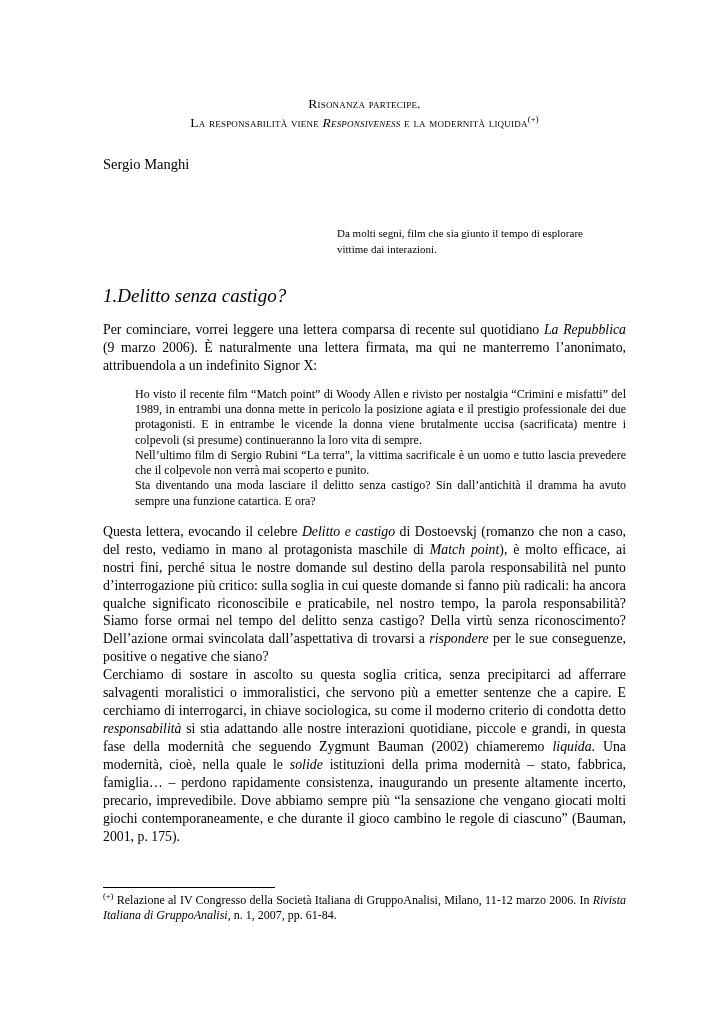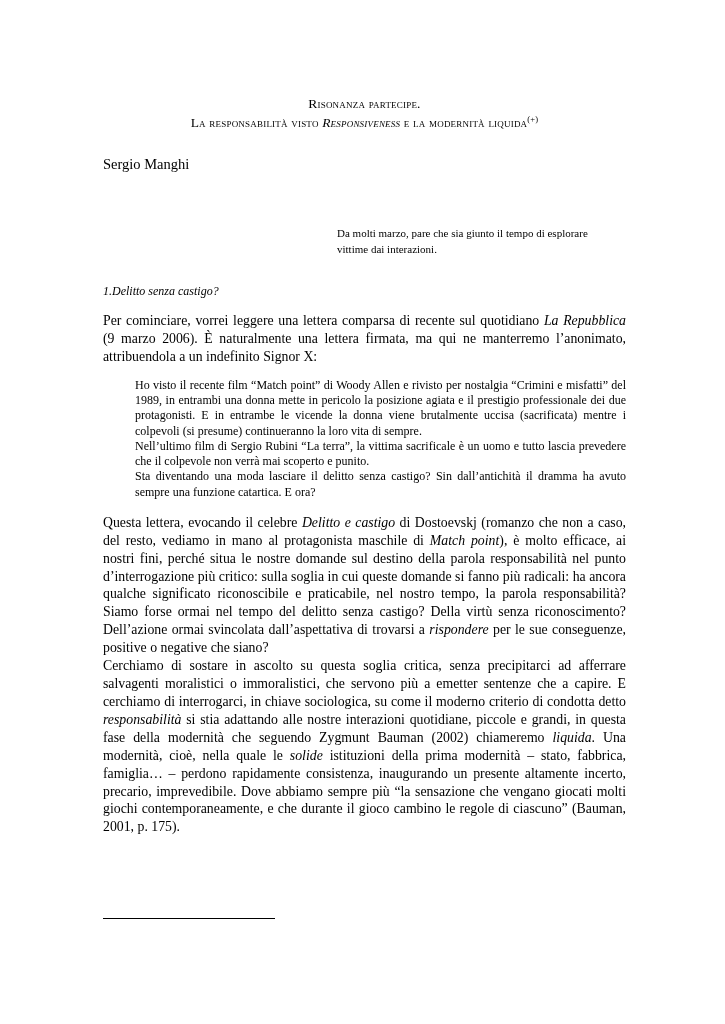--- a/index.html
+++ b/index.html
@@ -46,21 +46,21 @@
     .epigraph {
       margin-top: 52px;
       margin-left: 234px;
       font-size: 11px;
       line-height: 1.45;
       white-space: nowrap;
     }
     .section-heading {
       font-style: italic;
       font-weight: normal;
-      font-size: 12px;
+      font-size: 19px;
       margin: 26px 0 0 0;
     }
     .body-para {
       margin: 0;
       text-align: justify;
       font-size: 13.8px;
       line-height: 1.3;
     }
     .body-para.first-after-heading { margin-top: 13px; }
     .body-para.after-quote { margin-top: 14px; }
@@ -88,41 +88,42 @@
       text-align: justify;
     }
   </style>
 </head>
 <body>
 
 <div class="page">
 
   <div class="title-block">
     <div class="title-line">Risonanza partecipe.</div>
-    <div class="title-line"><span>La responsabilità visto </span><span class="it">Responsiveness</span><span> e la modernità liquida</span><sup class="marker">(+)</sup></div>
+    <div class="title-line"><span>La responsabilità viene </span><span class="it">Responsiveness</span><span> e la modernità liquida</span><sup class="marker">(+)</sup></div>
   </div>
 
   <div class="author">Sergio Manghi</div>
 
   <div class="epigraph">
-    <div>Da molti marzo, pare che sia giunto il tempo di esplorare</div>
+    <div>Da molti segni, film che sia giunto il tempo di esplorare</div>
     <div>vittime dai interazioni.</div>
   </div>
 
   <h2 class="section-heading">1.Delitto senza castigo?</h2>
 
   <p class="body-para first-after-heading"><span>Per cominciare, vorrei leggere una lettera comparsa di recente sul quotidiano </span><span class="it">La Repubblica</span><span> (9 marzo 2006). È naturalmente una lettera firmata, ma qui ne manterremo l’anonimato, attribuendola a un indefinito Signor X:</span></p>
 
   <div class="letter-quote">
     <p>Ho visto il recente film “Match point” di Woody Allen e rivisto per nostalgia “Crimini e misfatti” del 1989, in entrambi una donna mette in pericolo la posizione agiata e il prestigio professionale dei due protagonisti. E in entrambe le vicende la donna viene brutalmente uccisa (sacrificata) mentre i colpevoli (si presume) continueranno la loro vita di sempre.</p>
     <p>Nell’ultimo film di Sergio Rubini “La terra”, la vittima sacrificale è un uomo e tutto lascia prevedere che il colpevole non verrà mai scoperto e punito.</p>
     <p>Sta diventando una moda lasciare il delitto senza castigo? Sin dall’antichità il dramma ha avuto sempre una funzione catartica. E ora?</p>
   </div>
 
   <p class="body-para after-quote"><span>Questa lettera, evocando il celebre </span><span class="it">Delitto e castigo</span><span> di Dostoevskj (romanzo che non a caso, del resto, vediamo in mano al protagonista maschile di </span><span class="it">Match point</span><span>), è molto efficace, ai nostri fini, perché situa le nostre domande sul destino della parola responsabilità nel punto d’interrogazione più critico: sulla soglia in cui queste domande si fanno più radicali: ha ancora qualche significato riconoscibile e praticabile, nel nostro tempo, la parola responsabilità? Siamo forse ormai nel tempo del delitto senza castigo? Della virtù senza riconoscimento? Dell’azione ormai svincolata dall’aspettativa di trovarsi a </span><span class="it">rispondere</span><span> per le sue conseguenze, positive o negative che siano?</span></p>
 
   <p class="body-para"><span>Cerchiamo di sostare in ascolto su questa soglia critica, senza precipitarci ad afferrare salvagenti moralistici o immoralistici, che servono più a emetter sentenze che a capire. E cerchiamo di interrogarci, in chiave sociologica, su come il moderno criterio di condotta detto </span><span class="it">responsabilità</span><span> si stia adattando alle nostre interazioni quotidiane, piccole e grandi, in questa fase della modernità che seguendo Zygmunt Bauman (2002) chiameremo </span><span class="it">liquida</span><span>. Una modernità, cioè, nella quale le </span><span class="it">solide</span><span> istituzioni della prima modernità – stato, fabbrica, famiglia… – perdono rapidamente consistenza, inaugurando un presente altamente incerto, precario, imprevedibile. Dove abbiamo sempre più “la sensazione che vengano giocati molti giochi contemporaneamente, e che durante il gioco cambino le regole di ciascuno” (Bauman, 2001, p. 175).</span></p>
 
   <div class="footnote-area">
     <div class="footnote-rule"></div>
+    <p class="footnote"><sup class="marker">(+)</sup><span> Relazione al IV Congresso della Società Italiana di GruppoAnalisi, Milano, 11-12 marzo 2006. In </span><span class="it">Rivista Italiana di GruppoAnalisi</span><span>, n. 1, 2007, pp. 61-84.</span></p>
   </div>
 
 </div>
 
 </body></html>

